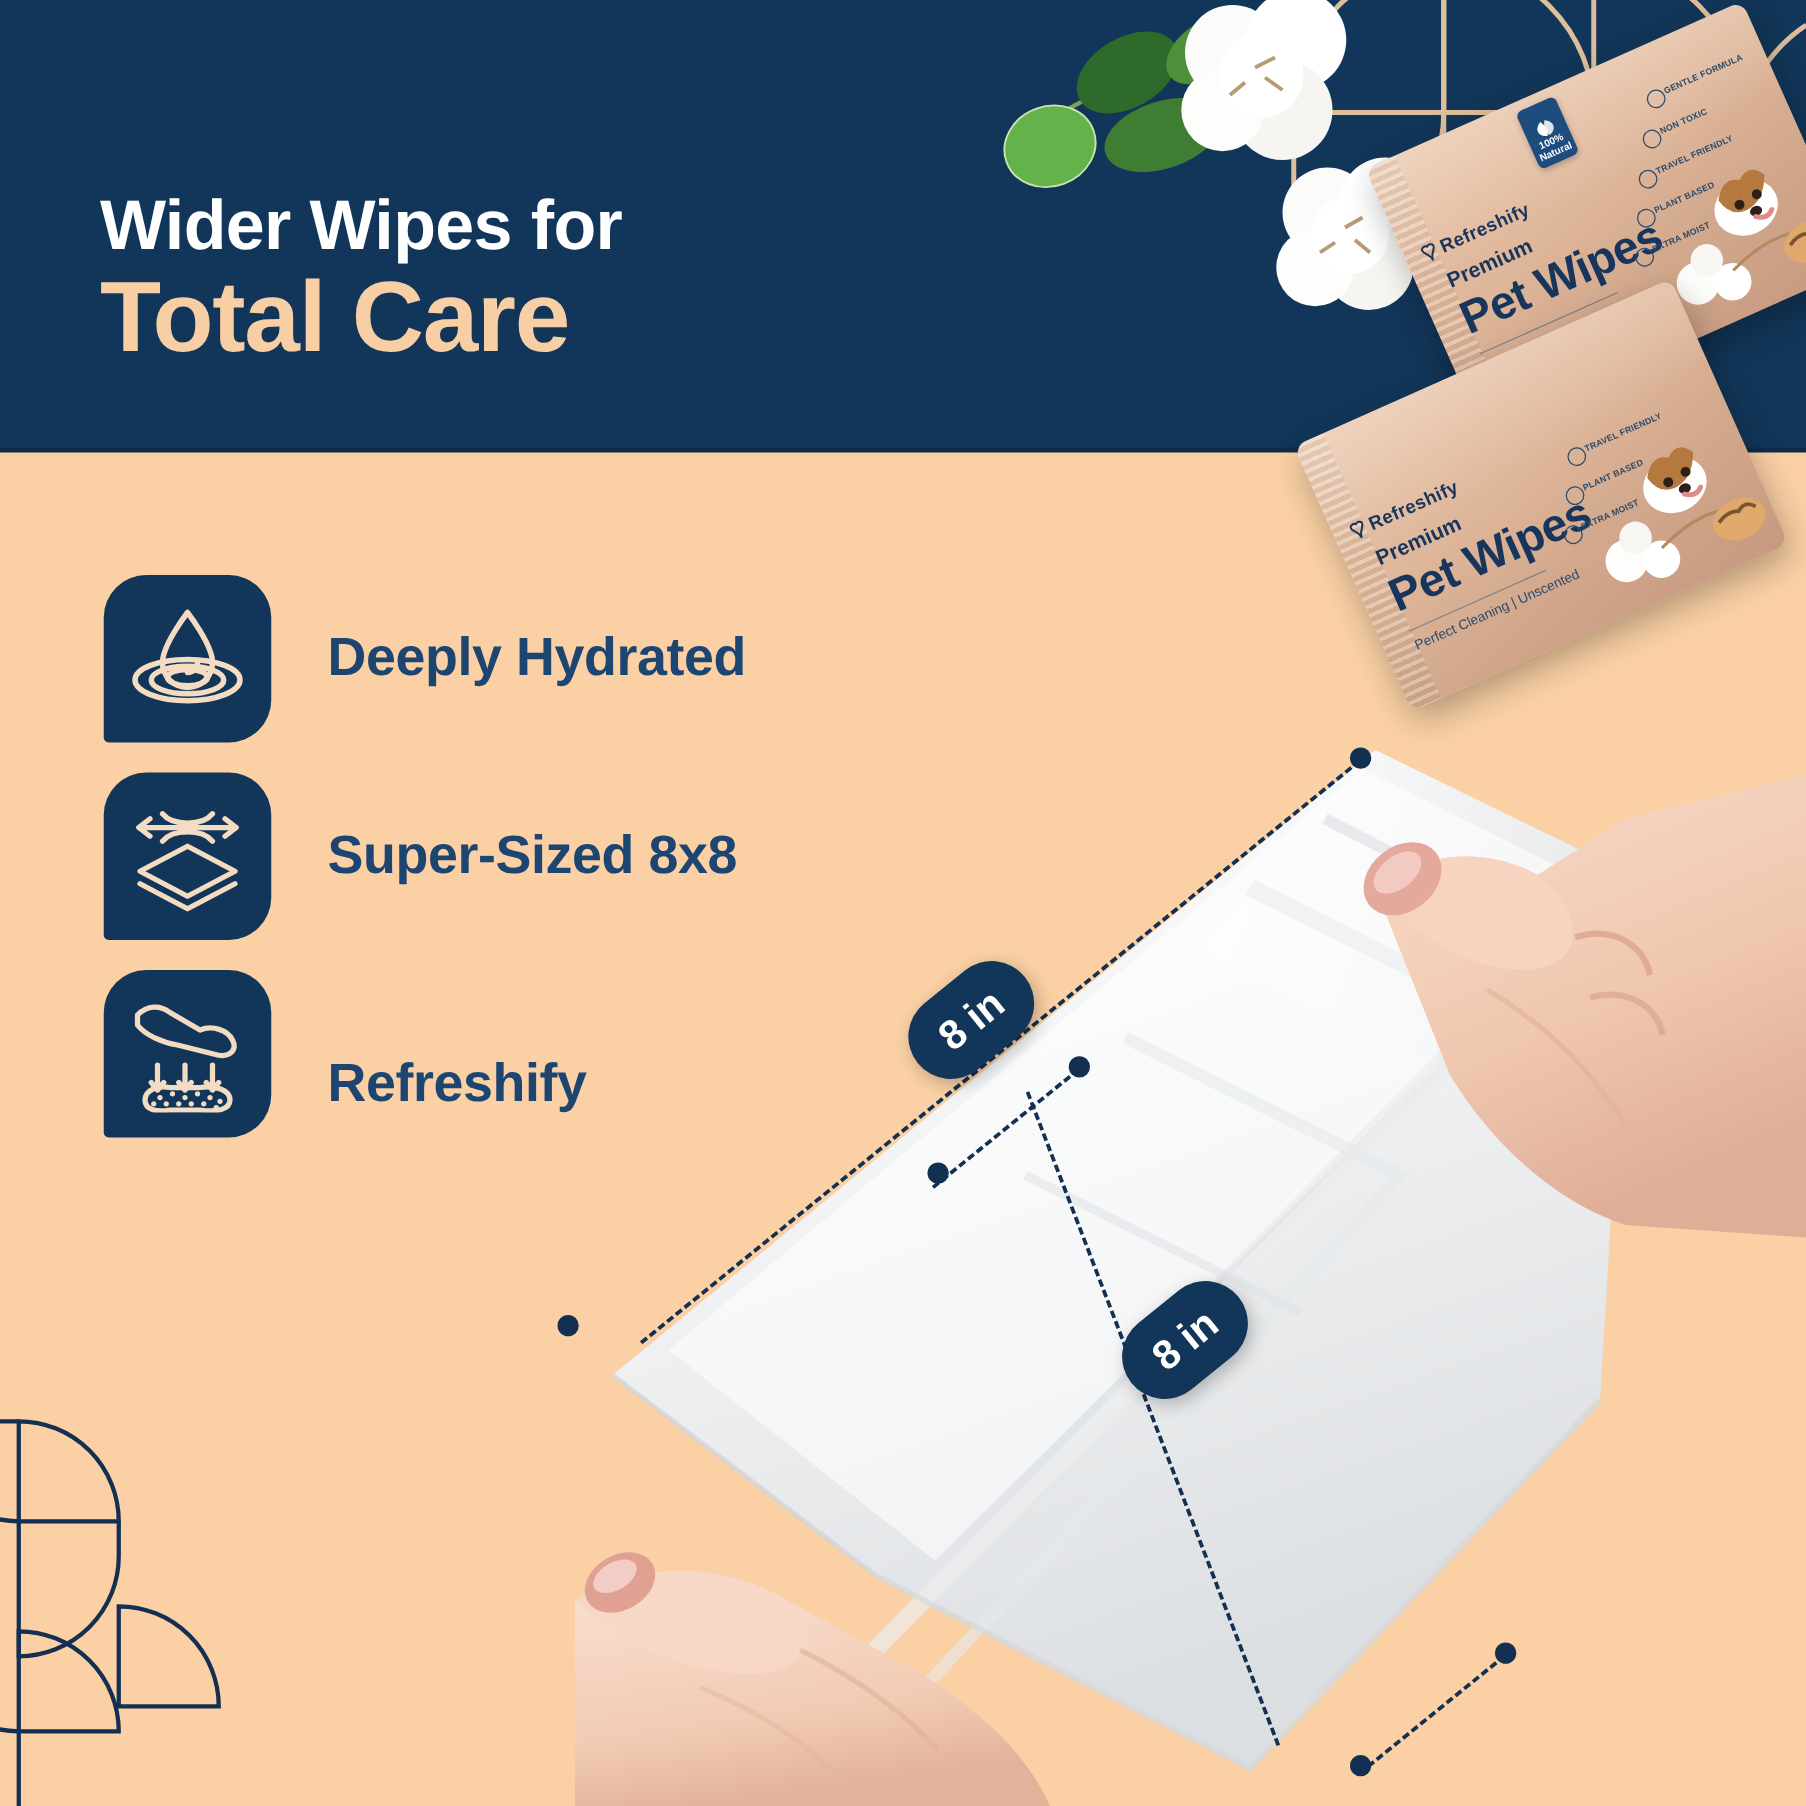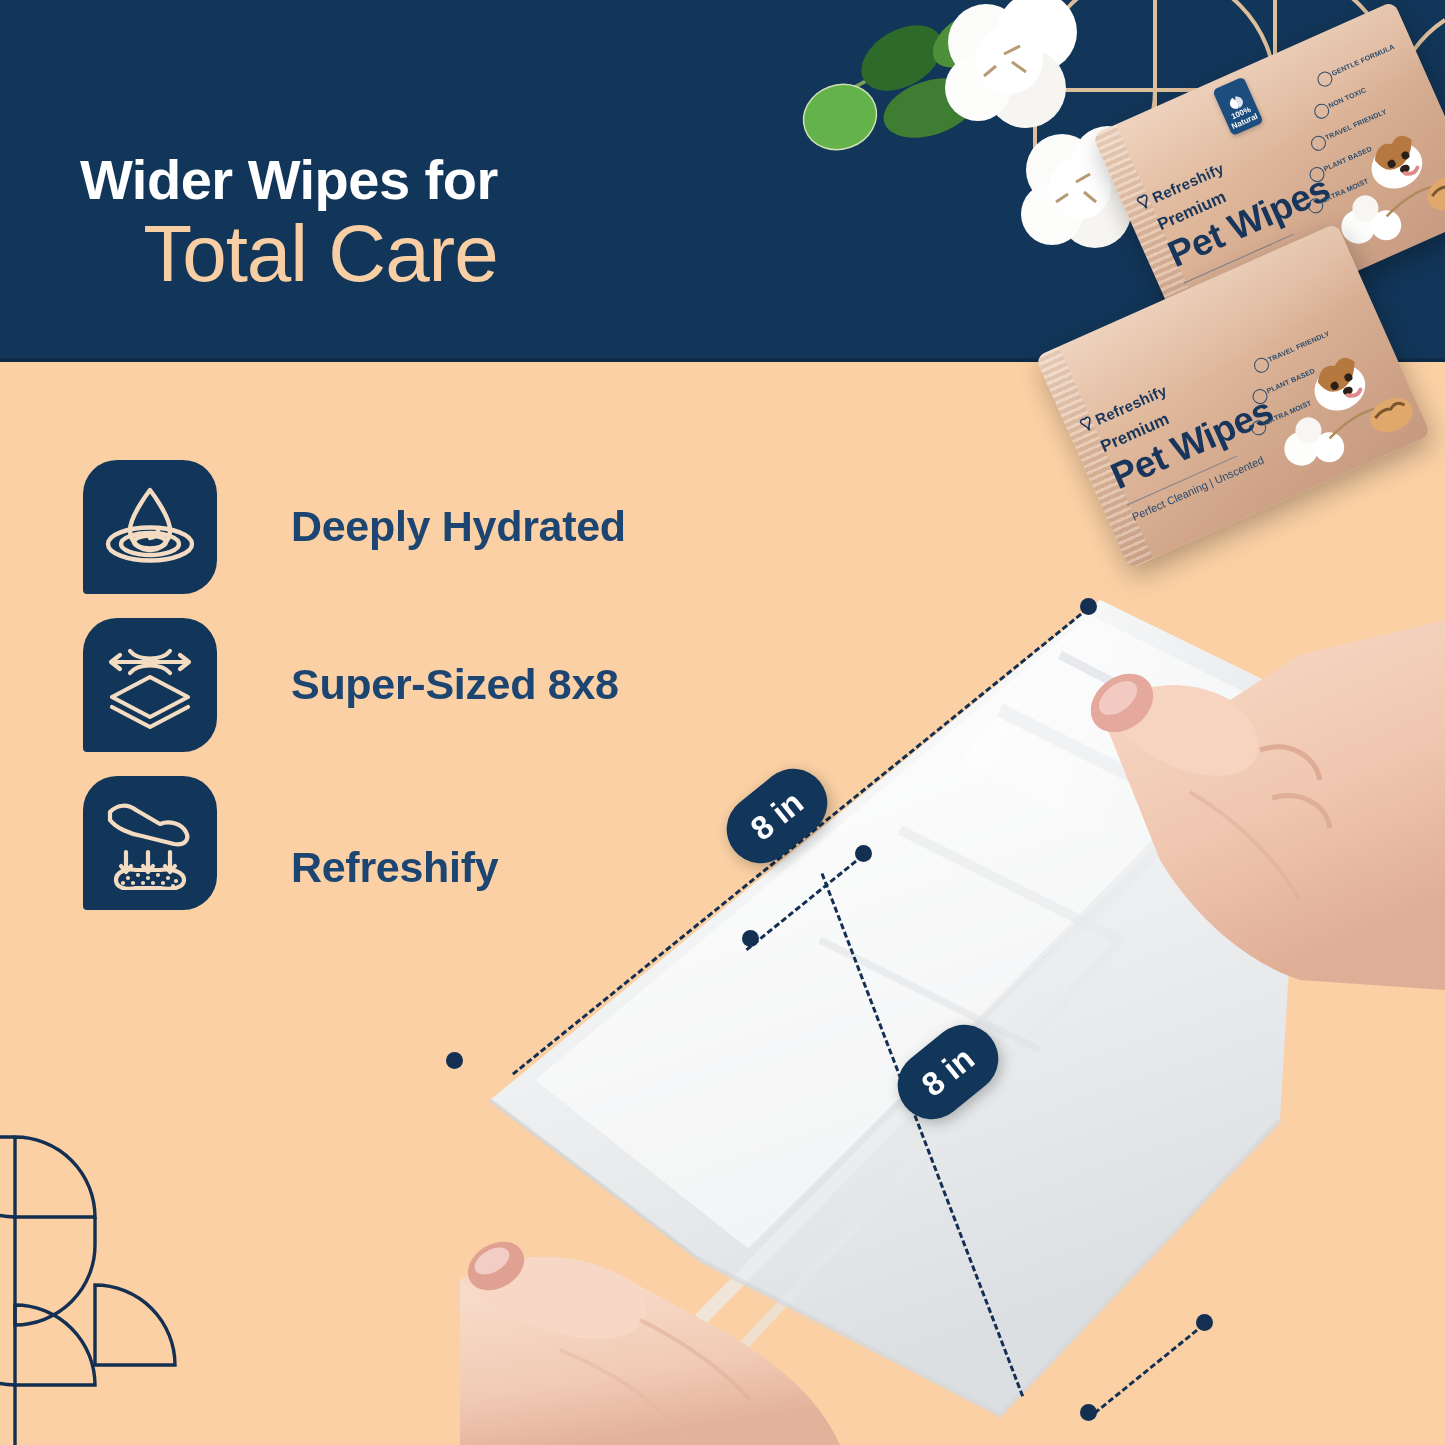--- a/index.html
+++ b/index.html
@@ -52,26 +52,25 @@
   }
   .headline-line1 {
     font-size: 56px;
     font-weight: 700;
     color: #ffffff;
     letter-spacing: -0.5px;
     white-space: nowrap;
   }
   .headline-line2 {
     font-size: 80px;
-    font-weight: 400;
+    font-weight: 700;
     color: #f8cfa4;
     letter-spacing: -1px;
     margin-top: 6px;
     white-space: nowrap;
-    text-align: right;
   }
 
   
   .botanical {
     position: absolute;
     left: 790px;
     top: -20px;
     width: 340px;
     height: 300px;
     pointer-events: none;
@@ -134,21 +133,21 @@
   }
   .pk-feat-ic{
     position:absolute; width:13px; height:13px; border:1.2px solid #2a4b6c; border-radius:50%;
   }
   .pk-pets{
     position:absolute; right:4px; bottom:0; width:160px; height:150px;
   }
 
   
   .features { position: absolute; left: 83px; top: 452px; }
-  .feature-row { position: relative; display: flex; align-items: center; height: 150px; margin-bottom: 8px; gap: 29px; }
+  .feature-row { position: relative; display: flex; align-items: center; height: 150px; margin-bottom: 8px; }
   .feature-icon-box {
     width: 134px; height: 134px;
     background: #123659;
     border-radius: 34px 34px 34px 4px;
     display: flex; align-items: center; justify-content: center;
     flex: none;
   }
   .feature-label {
     margin-left: 45px;
     font-size: 43px;

